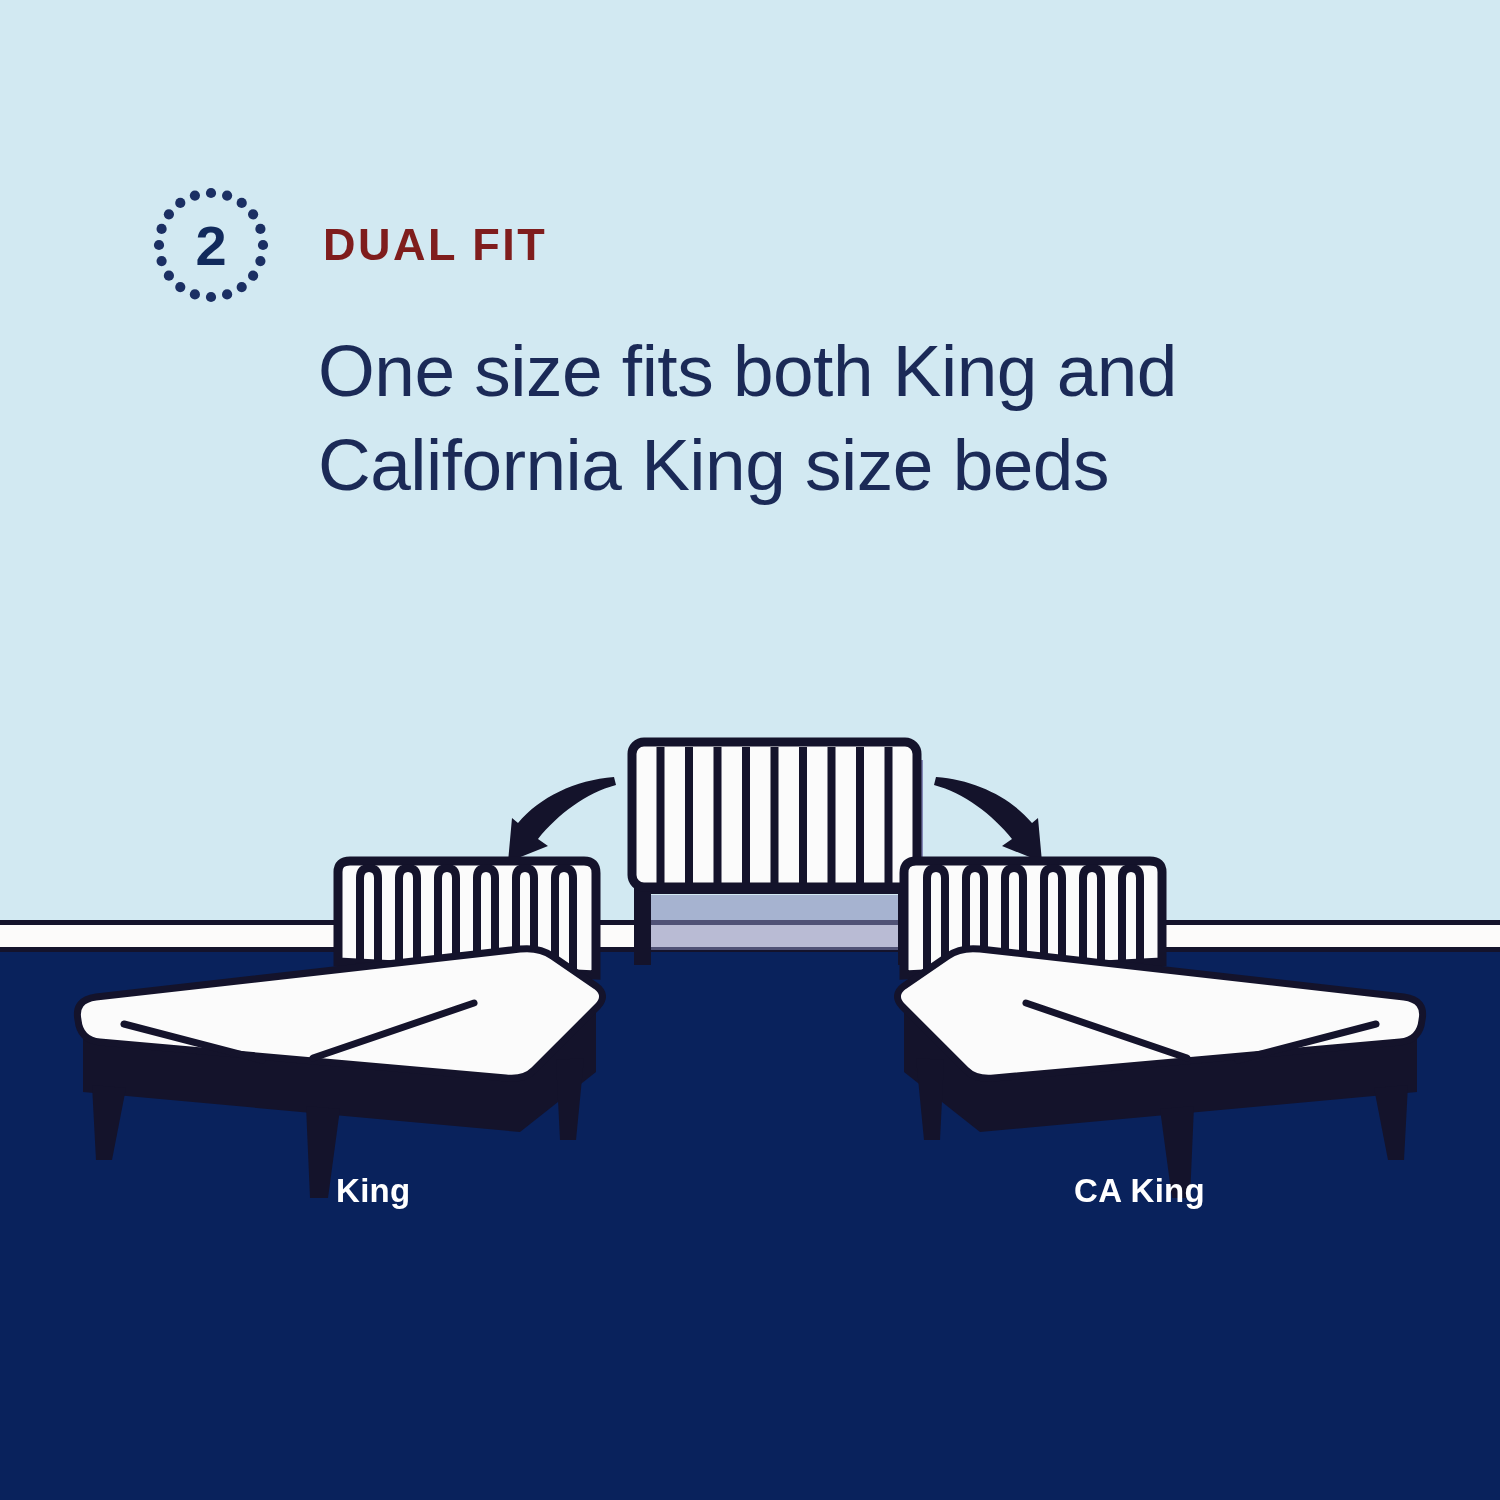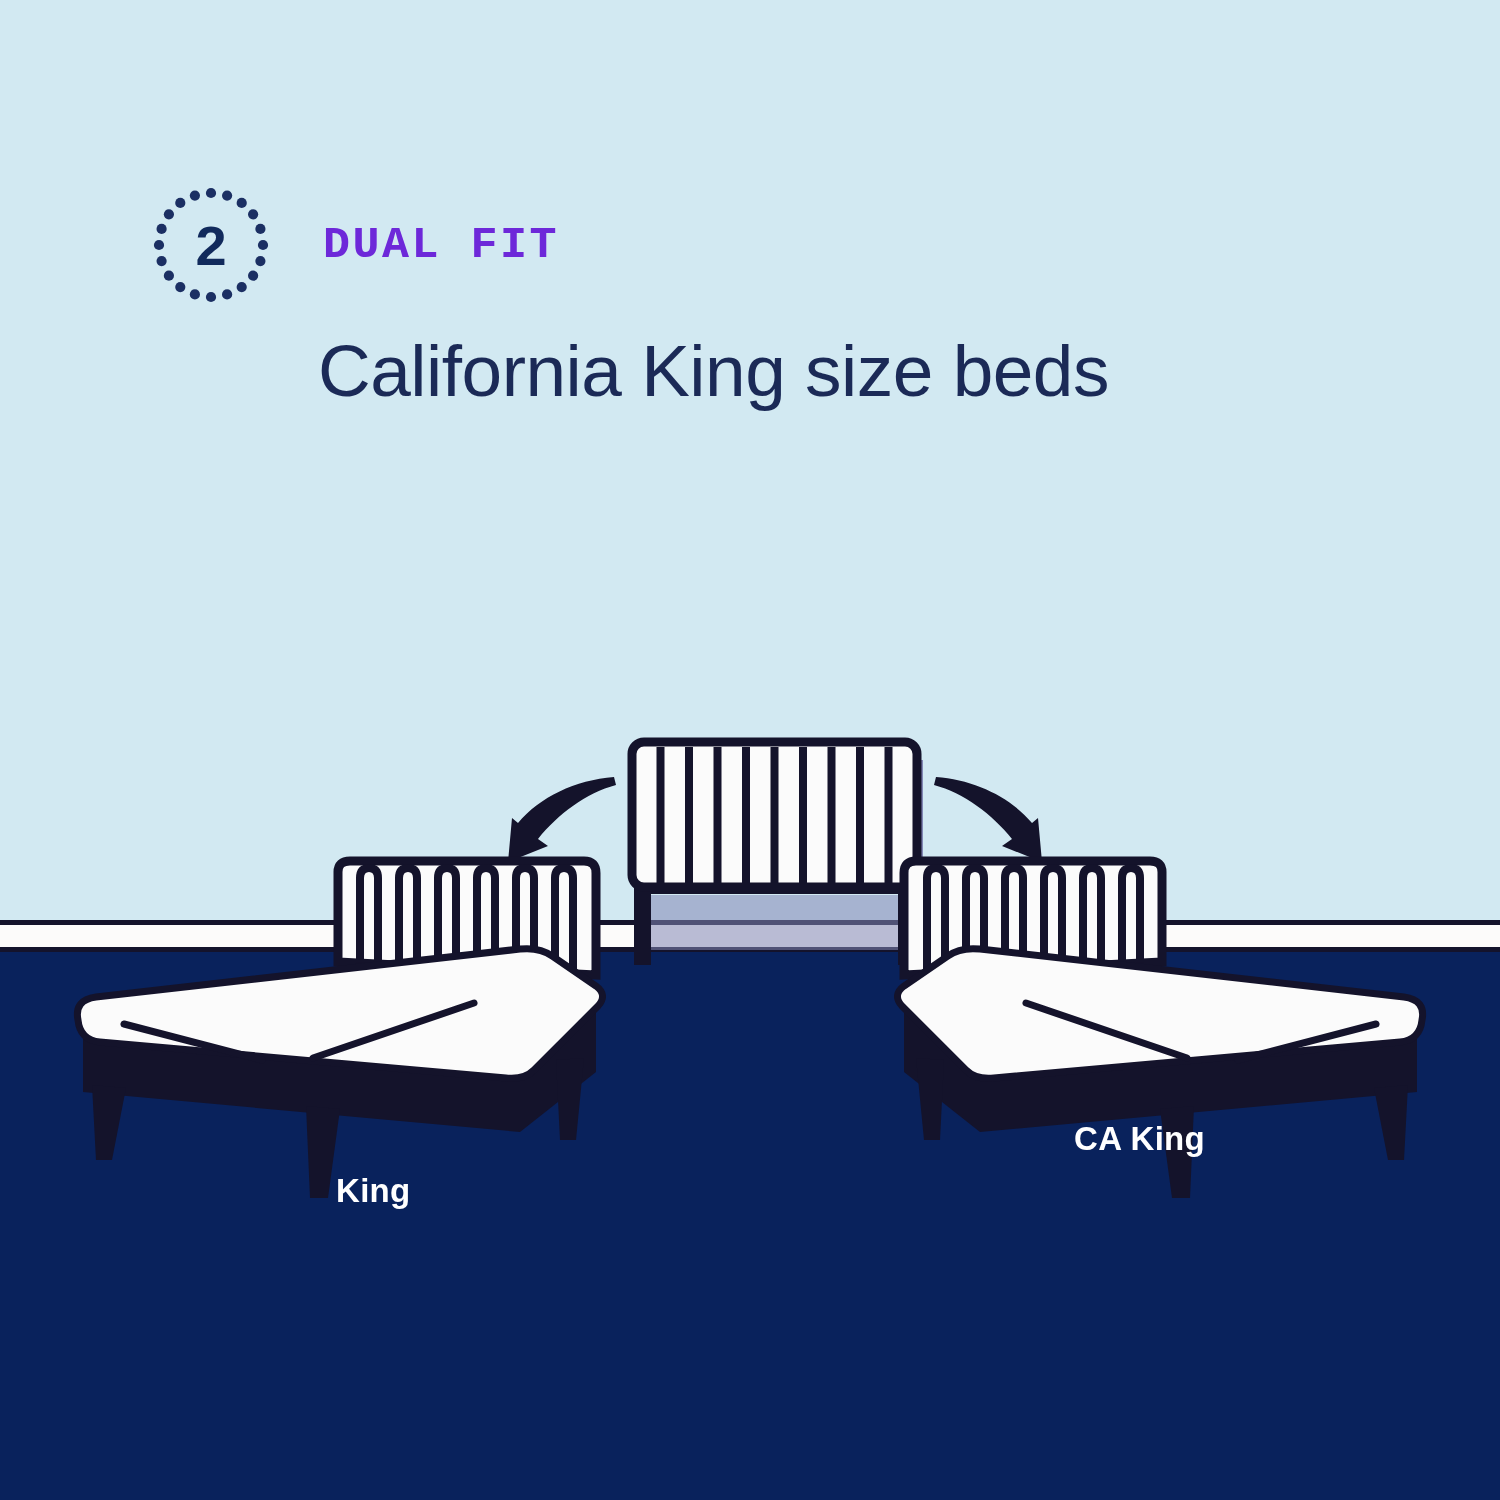--- a/index.html
+++ b/index.html
@@ -69,23 +69,22 @@
     font-size: 56px;
     font-weight: bold;
     color: #112a5c;
     letter-spacing: 0px;
   }
   .eyebrow {
     margin-left: 53px;
     font-size: 45px;
     font-weight: bold;
     letter-spacing: 2.5px;
-    color: #6d28d9;
+    color: #7f1d1d;
     white-space: nowrap;
-    font-family: Liberation Mono, monospace;
   }
 
   
   .headline {
     position: absolute;
     left: 318px;
     top: 324px;
     width: 1060px;
     font-size: 73px;
     line-height: 94px;
@@ -107,21 +106,21 @@
   
   .size-label {
     position: absolute;
     color: #ffffff;
     font-size: 33px;
     font-weight: 700;
     letter-spacing: 0.3px;
     white-space: nowrap;
   }
   .label-king  { left: 336px;  top: 1172px; }
-  .label-caking{ left: 1074px; top: 1120px; }
+  .label-caking{ left: 1074px; top: 1172px; }
 </style>
 </head>
 <body>
 
 <div id="scene">
 
   <div class="floor"></div>
   <div class="baseboard"></div>
 
   <div class="badge-row">
@@ -149,20 +148,21 @@
           <circle cx="28.3" cy="16.9" r="5.1"></circle>
           <circle cx="42.9" cy="9.6" r="5.1"></circle>
         </g>
       </svg>
       <div class="badge-num">2</div>
     </div>
     <div class="eyebrow">DUAL FIT</div>
   </div>
 
   <div class="headline">
+    <div>One size fits both King and</div>
     <div>California King size beds</div>
   </div>
 
   <svg class="art" viewBox="0 0 1500 1500">
 
     <g>
 
       <rect x="905" y="760" width="18" height="185" fill="#8287b5"></rect>
       <rect x="640" y="895" width="275" height="55" fill="#8287b5" opacity="0.55"></rect>
 

